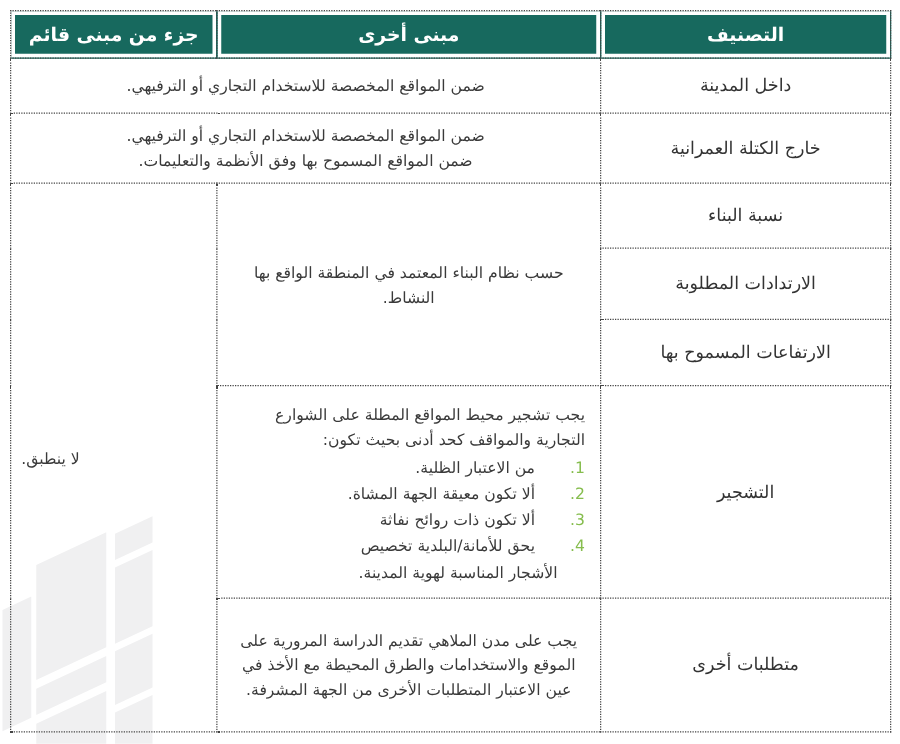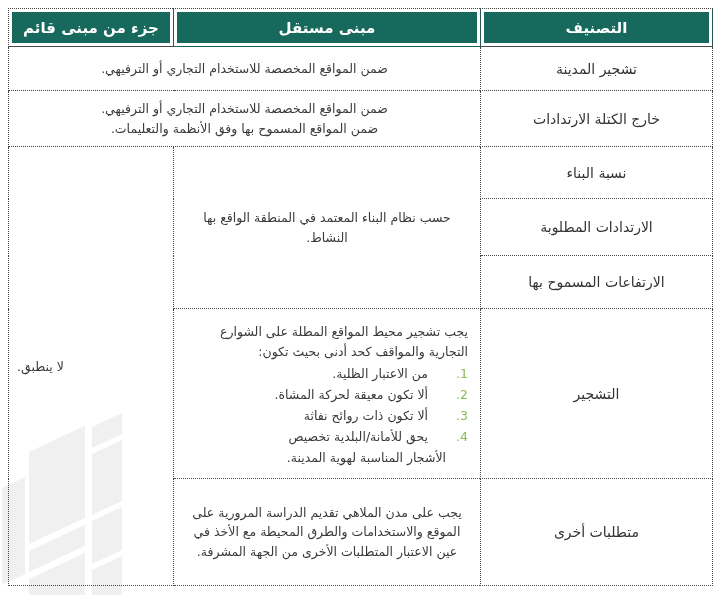--- a/index.html
+++ b/index.html
@@ -67,31 +67,31 @@
 
 <table class="spec">
   <colgroup>
     <col style="width:232px">
       <col style="width:307px">
       <col style="width:165px">
   </colgroup>
   <tbody>
       <tr class="h38">
     <th class="hdr">التصنيف</th>
-    <th class="hdr">مبنى مستقل</th>
+    <th class="hdr">مبنى أخرى</th>
     <th class="hdr">جزء من مبنى قائم</th>
   </tr>
 
   <tr class="h44">
-    <td class="label">تشجير المدينة</td>
+    <td class="label">داخل المدينة</td>
     <td class="val" colspan="2">ضمن المواقع المخصصة للاستخدام التجاري أو الترفيهي.</td>
   </tr>
 
   <tr class="h56">
-    <td class="label">خارج الكتلة الارتدادات</td>
+    <td class="label">خارج الكتلة العمرانية</td>
     <td class="val two-line" colspan="2">
       <div>ضمن المواقع المخصصة للاستخدام التجاري أو الترفيهي.</div>
       <div>ضمن المواقع المسموح بها وفق الأنظمة والتعليمات.</div>
     </td>
   </tr>
 
   <tr class="h52">
     <td class="label">نسبة البناء</td>
     <td class="val" rowspan="3" style="padding:0 28px;">حسب نظام البناء المعتمد في المنطقة الواقع بها النشاط.</td>
     <td class="na" rowspan="5">لا ينطبق.</td>
@@ -108,21 +108,21 @@
   <tr class="h170">
     <td class="label">التشجير</td>
     <td class="ls">
       <div class="ls-intro">يجب تشجير محيط المواقع المطلة على الشوارع التجارية والمواقف كحد أدنى بحيث تكون:</div>
       <div class="ls-item">
         <span class="ls-num">1.</span>
         <span class="ls-txt">من الاعتبار الظلية.</span>
       </div>
       <div class="ls-item">
         <span class="ls-num">2.</span>
-        <span class="ls-txt">ألا تكون معيقة لحركة المشاة.</span>
+        <span class="ls-txt">ألا تكون معيقة الجهة المشاة.</span>
       </div>
       <div class="ls-item">
         <span class="ls-num">3.</span>
         <span class="ls-txt">ألا تكون ذات روائح نفاثة</span>
       </div>
       <div class="ls-item">
         <span class="ls-num">4.</span>
         <span class="ls-txt">يحق للأمانة/البلدية تخصيص</span>
       </div>
       <div class="ls-cont">الأشجار المناسبة لهوية المدينة.</div>

